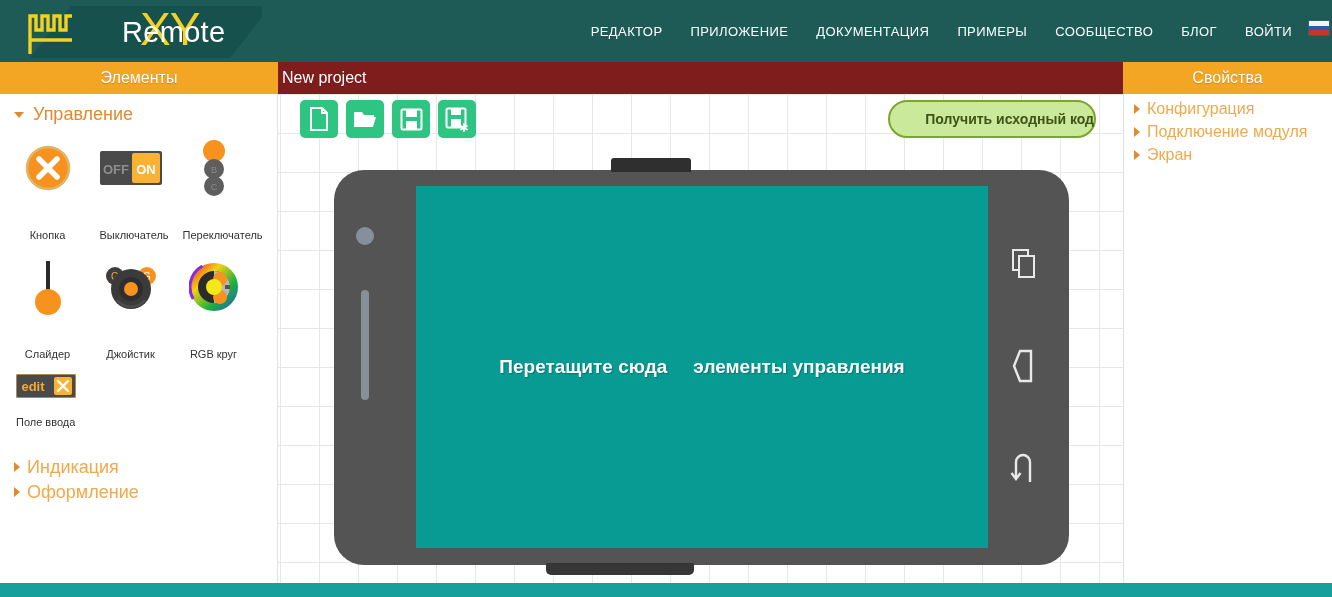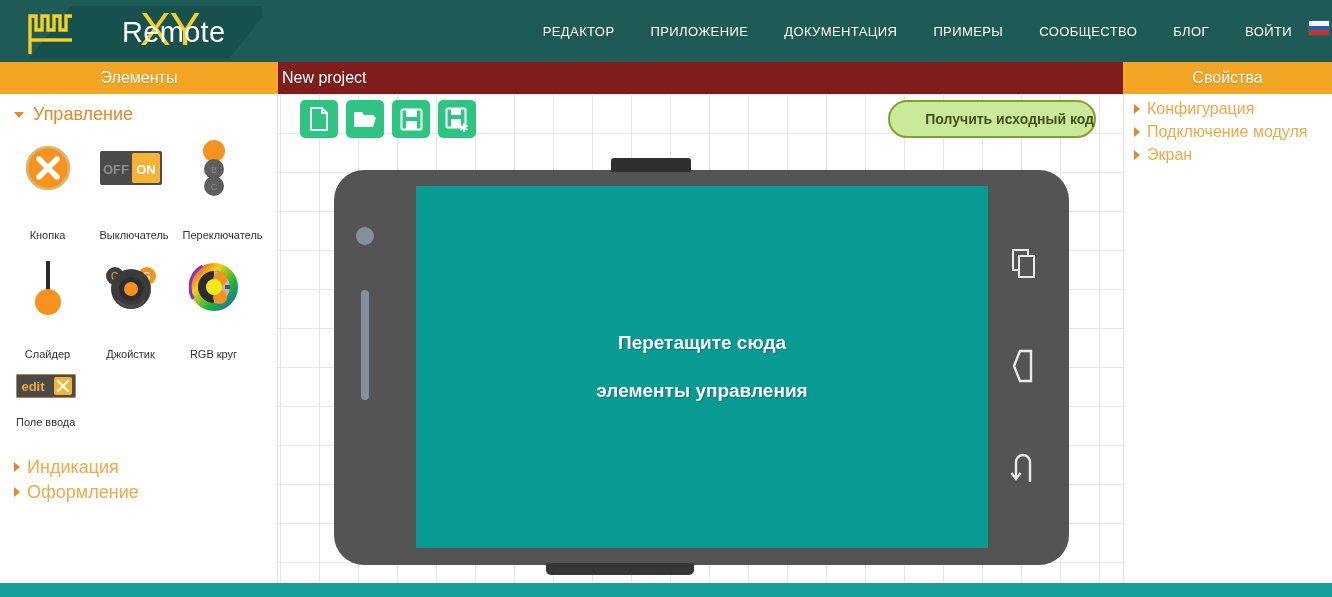--- a/index.html
+++ b/index.html
@@ -32,21 +32,21 @@
     position: absolute; left: 56px; top: 14px;
     font-size: 29px; color: #fff; letter-spacing: .3px; margin-left: 44px;
   }
   .logo-xy {
     position: absolute; left: 118px; top: 0px;
     font-size: 46px; color: #f2d024; font-weight: 400; letter-spacing: -1px;
   }
 
   .nav {
     position: absolute; right: 40px; top: 0; height: 62px;
-    display: flex; align-items: center; gap: 36px;
+    display: flex; align-items: center; gap: 28px;
   }
   .nav a {
     color: #fff; font-size: 13px; letter-spacing: .4px;
     text-decoration: none; white-space: nowrap;
   }
   .flag {
     position: absolute; right: 2px; top: 20px; width: 22px; height: 16px;
     border: 1px solid #2a6663; display: flex; flex-direction: column;
   }
   .flag i { display: block; flex: 1; }
@@ -151,21 +151,21 @@
     position: absolute; left: 22px; top: 57px; width: 18px; height: 18px;
     background: #86909b; border-radius: 50%;
   }
   .phone-speaker {
     position: absolute; left: 27px; top: 120px; width: 8px; height: 110px;
     background: #86909b; border-radius: 4px;
   }
   .phone-screen {
     position: absolute; left: 82px; top: 16px; width: 572px; height: 362px;
     background: #089b93;
-    display: flex; flex-direction: column; align-items: center;
+    display: flex; flex-direction: row; align-items: center;
     justify-content: center; gap: 26px;
   }
   .drop-line {
     color: #fff; font-size: 19px; font-weight: bold;
     text-shadow: 1px 1px 1px rgba(0,0,0,.25);
   }
   .phone-nav {
     position: absolute; left: 660px; top: 16px; width: 60px; height: 362px;
     display: flex; flex-direction: column; align-items: center;
     justify-content: space-around; padding: 28px 0;

